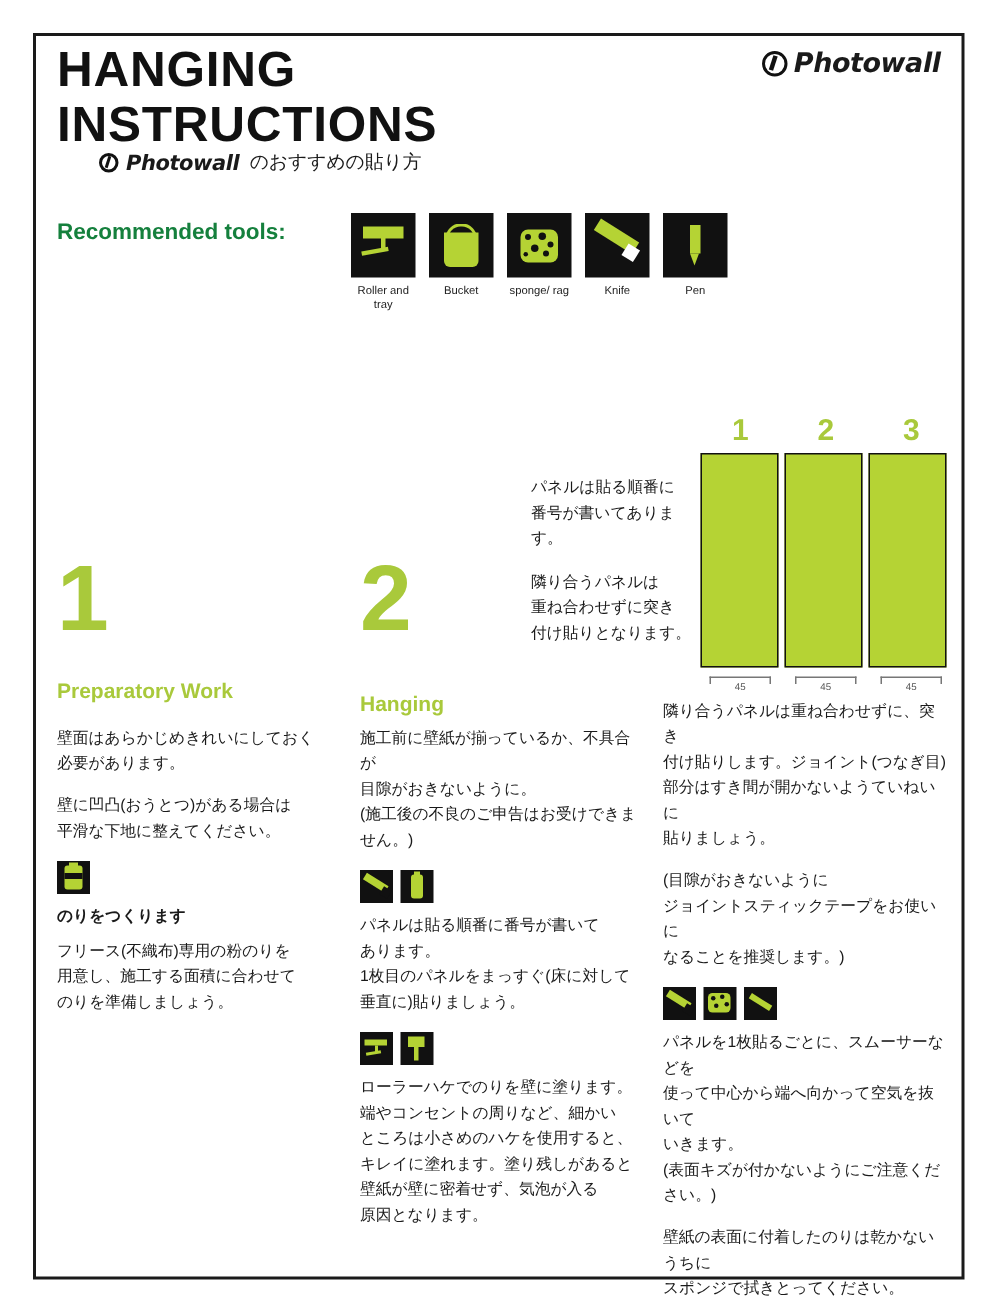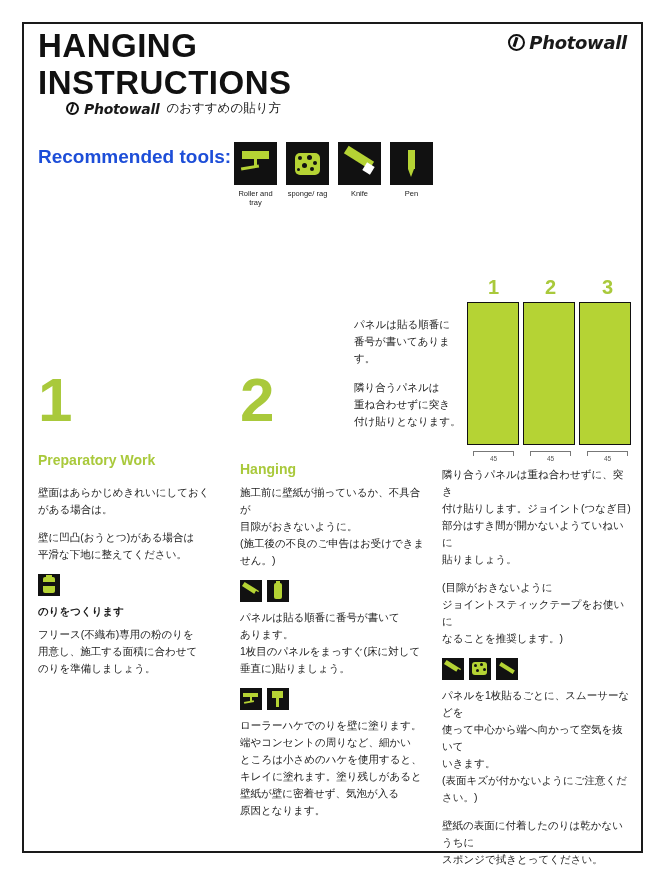--- a/index.html
+++ b/index.html
@@ -75,23 +75,23 @@
   .subline .brand-word { font-size: 14px; }
   .subline .jp {
     font-size: 12.5px;
     color: #1a1a1a;
     margin-left: 2px;
   }
   
   .tools-label {
     position: absolute;
     left: 14px; top: 122px;
-    color: #1d4ed8;
+    color: #15803d;
     font-weight: bold;
-    font-size: 19px;
+    font-size: 15px;
   }
   .tools {
     position: absolute;
     left: 210px; top: 118px;
     display: flex;
     gap: 9px;
   }
   .tool {
     width: 43px;
     text-align: center;
@@ -272,21 +272,21 @@
     width: 12px; height: 4px; background: #111;
   }
   
   .panel-note {
     position: absolute;
     left: 330px; top: 293px;
     width: 110px;
     font-size: 10.5px;
     line-height: 1.62;
   }
-  .panel-note p { margin: 0 0 12px 0; font-family: Liberation Mono, monospace; }
+  .panel-note p { margin: 0 0 12px 0; }
 
   .panels {
     position: absolute;
     left: 443px; top: 278px;
     display: flex;
     gap: 4px;
   }
   .panel {
     width: 52px; height: 143px;
     background: #b5d334;
@@ -353,20 +353,27 @@
   <div class="tools-label">Recommended tools:</div>
   <div class="tools">
     <div class="tool">
       <div class="tool-box">
         <span class="g-roller-head"></span>
           <span class="g-roller-stem"></span>
           <span class="g-roller-handle"></span>
       </div>
       <div class="tool-cap">Roller and
 tray</div>
+    </div>
+    <div class="tool">
+      <div class="tool-box">
+        <span class="g-bucket-handle"></span>
+          <span class="g-bucket"></span>
+      </div>
+      <div class="tool-cap">Bucket</div>
     </div>
     <div class="tool">
       <div class="tool-box">
         <span class="g-sponge">
           <i style="left:3px;top:3px;width:4px;height:4px"></i>
           <i style="left:12px;top:2px;width:5px;height:5px"></i>
           <i style="left:18px;top:8px;width:4px;height:4px"></i>
           <i style="left:7px;top:10px;width:5px;height:5px"></i>
           <i style="left:15px;top:14px;width:4px;height:4px"></i>
           <i style="left:2px;top:15px;width:3px;height:3px"></i>
@@ -415,21 +422,21 @@
   </div>
 
   <div class="bignum n1">1</div>
   <div class="bignum n2">2</div>
 
   <div class="colhead h1">Preparatory Work</div>
   <div class="colhead h2">Hanging</div>
 
   <div class="col c1">
     <p style="white-space:pre-line">壁面はあらかじめきれいにしておく
-がある場合は。</p>
+必要があります。</p>
     <p style="white-space:pre-line">壁に凹凸(おうとつ)がある場合は
 平滑な下地に整えてください。</p>
     <div class="icons">
       <span class="ic">
         <i class="ic-glue-cap"></i>
           <i class="ic-glue"></i>
           <i class="ic-glue-band"></i>
       </span>
     </div>
     <p class="bold">のりをつくります</p>

